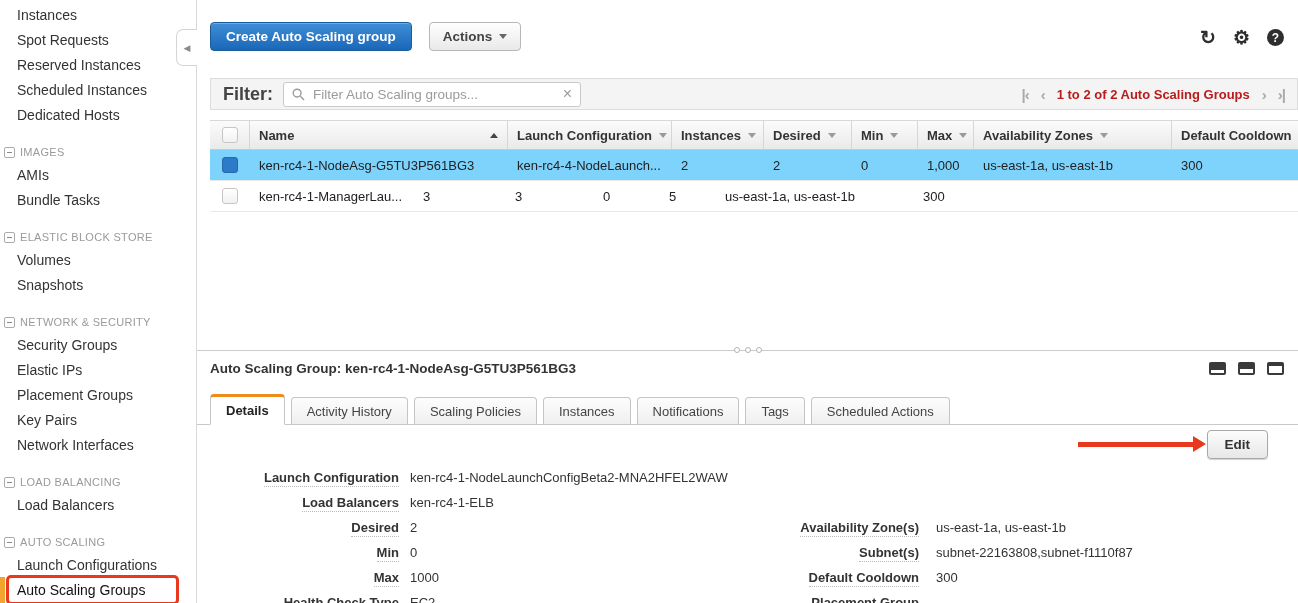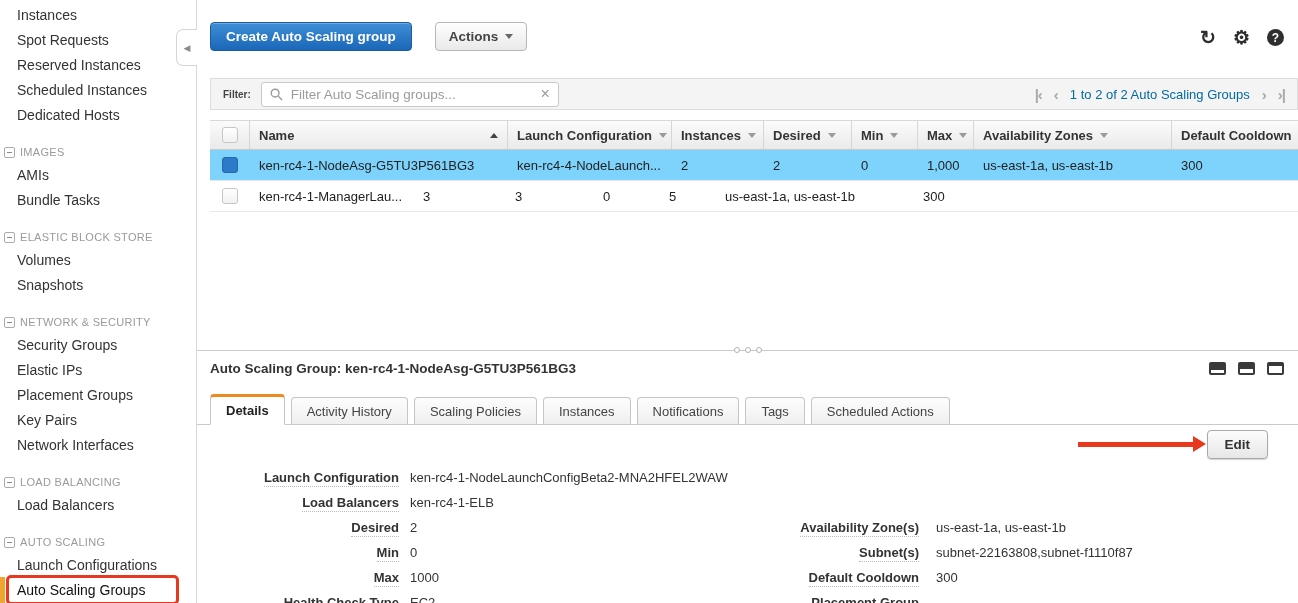--- a/index.html
+++ b/index.html
@@ -55,55 +55,55 @@
   .toolbar { display:flex; align-items:flex-start; padding:22px 14px 0 13px; }
   .btn-primary {
     background:linear-gradient(#3f8ed6,#1a67b8); border:1px solid #1b5c9d;
     color:#fff; font-weight:bold; font-size:13.5px; padding:6px 15px;
     border-radius:4px; cursor:pointer; box-shadow:inset 0 1px 0 rgba(255,255,255,.25);
     font-family:"Liberation Sans", sans-serif;
   }
   .btn-default {
     background:linear-gradient(#fefefe,#e9e9e9); border:1px solid #b7b7b7;
     color:#444; font-weight:bold; font-size:13.5px; padding:6px 13px;
-    border-radius:4px; cursor:pointer; margin-left:23px; display:flex;
+    border-radius:4px; cursor:pointer; margin-left:17px; display:flex;
     align-items:center; gap:7px; font-family:"Liberation Sans", sans-serif;
   }
   .caret-down {
     width:0; height:0; border-left:4.5px solid transparent;
     border-right:4.5px solid transparent; border-top:5px solid #666;
     display:inline-block;
   }
   .toolbar-icons { margin-left:auto; display:flex; gap:17px; align-items:center; padding-top:6px; }
   .icon-glyph { font-size:19px; color:#2e2e2e; cursor:pointer; line-height:1; font-weight:bold; }
   .help-circle {
     width:17px; height:17px; border-radius:50%; background:#2e2e2e; color:#fff;
     font-size:12px; font-weight:bold; display:flex; align-items:center;
     justify-content:center; cursor:pointer;
   }
 
   
   .filter-bar {
     margin:27px 0 0 13px; height:32px; background:#f4f4f4;
     border:1px solid #dcdcdc; display:flex; align-items:center; padding:0 12px;
   }
-  .filter-label { font-weight:bold; font-size:10px; color:#444; margin-right:10px; }
+  .filter-label { font-weight:bold; font-size:18px; color:#444; margin-right:10px; }
   .search-box {
     width:298px; height:25px; background:#fff; border:1px solid #c9c9c9;
     border-radius:3px; display:flex; align-items:center; padding:0 8px; gap:6px;
   }
   .search-box input {
     flex:1; border:none; outline:none; font-size:13.5px; color:#555;
     background:transparent; font-family:"Liberation Sans", sans-serif;
   }
   .search-box input::placeholder { color:#9b9b9b; }
   .clear-x { color:#9b9b9b; font-size:16px; cursor:pointer; line-height:1; }
   .pagination { margin-left:auto; display:flex; align-items:center; gap:12px; font-size:13px; }
   .pg-arrow { color:#a9a9a9; cursor:pointer; font-size:15px; font-weight:bold; letter-spacing:-1px; }
-  .pg-text { font-weight:normal; color:#0369a1; }
+  .pg-text { font-weight:bold; color:#b91c1c; }
 
   
   .grid { margin:10px 0 0 13px; font-size:13px;border-radius:14px; }
   .grid-header {
     display:flex; height:30px; align-items:center; font-weight:bold; color:#333;
     background:linear-gradient(#fbfbfb,#eaeaea);
     border-top:1px solid #d8d8d8; border-bottom:1px solid #c9c9c9;
   }
   .gcell { padding:0 9px; display:flex; align-items:center; overflow:hidden; white-space:nowrap; }
   .grid-header .gcell { border-right:1px solid #d6d6d6; height:100%; cursor:pointer; }

